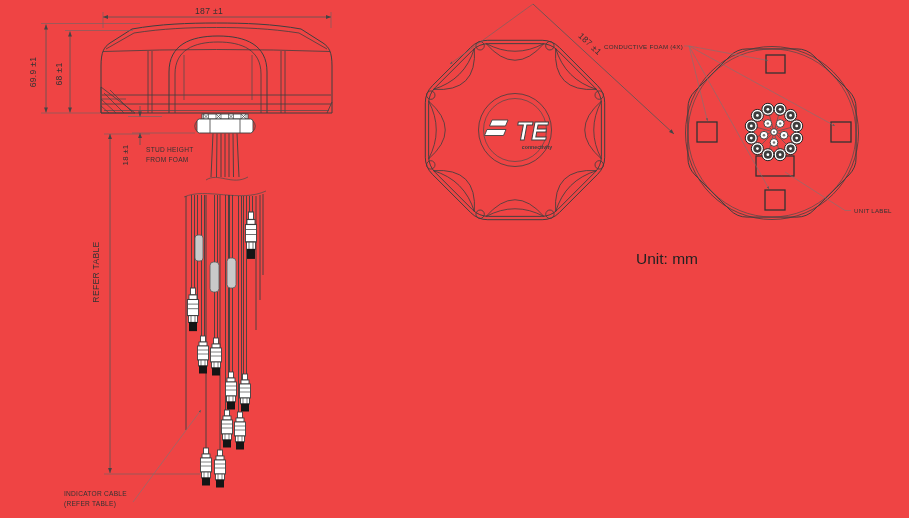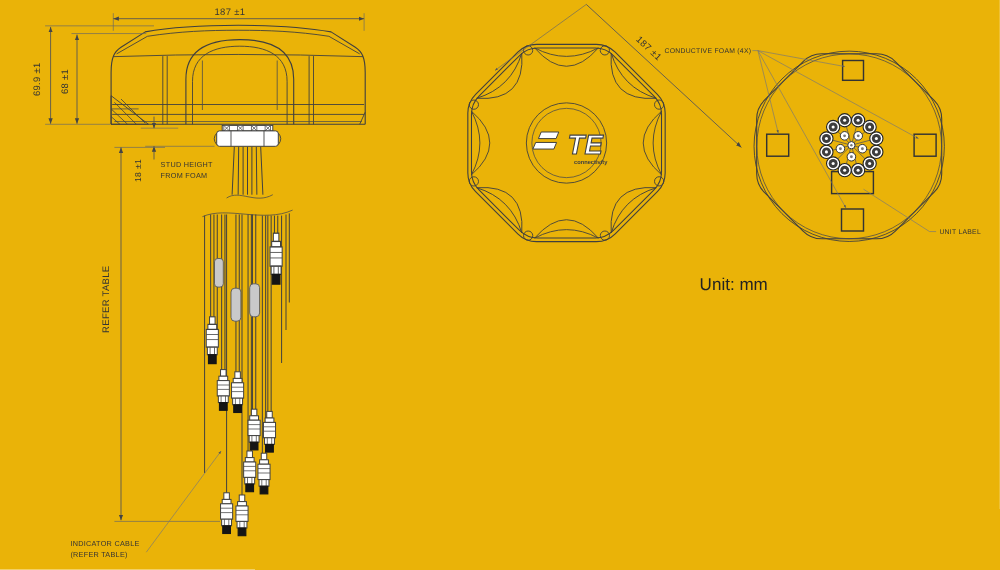--- a/index.html
+++ b/index.html
@@ -1,16 +1,16 @@
 <!DOCTYPE html>
 <html><head>
 <meta charset="utf-8">
 <style>
   html,body{margin:0;padding:0;background:#fff;}
-  #stage{position:relative;width:909px;height:518px;background:#eab308;overflow:hidden;
+  #stage{position:relative;width:909px;height:518px;background:#ef4444;overflow:hidden;
          font-family:"Liberation Sans",sans-serif;}
   svg{position:absolute;left:0;top:0;}
   .ln{stroke:#3f3f3f;stroke-width:1;fill:none;}
   .ln2{stroke:#3f3f3f;stroke-width:.8;fill:none;}
   .thin{stroke:#4a4a4a;stroke-width:.7;fill:none;}
   .dim{stroke:#555;stroke-width:.8;fill:none;}
   .ext{stroke:#666;stroke-width:.6;fill:none;}
   .lead{stroke:#777;stroke-width:.6;fill:none;}
   .lbl{fill:#333;font-size:6.6px;letter-spacing:.25px;}
   .dimtxt{fill:#333;font-size:8.6px;letter-spacing:.3px;}

